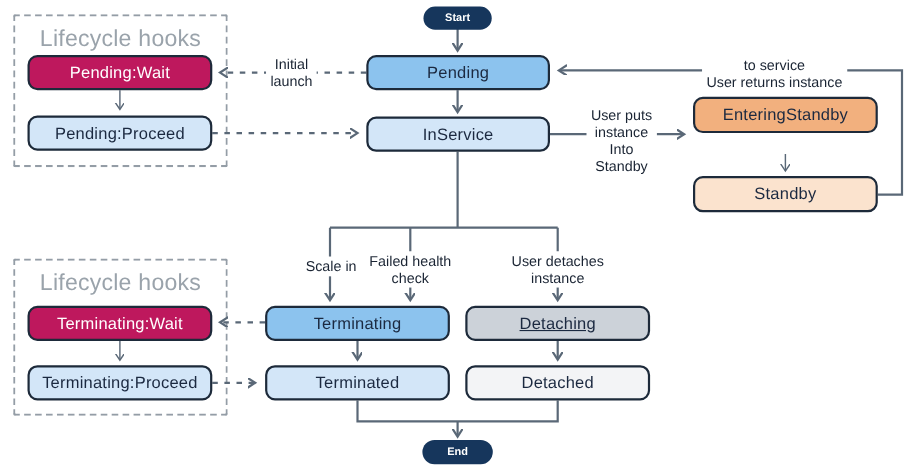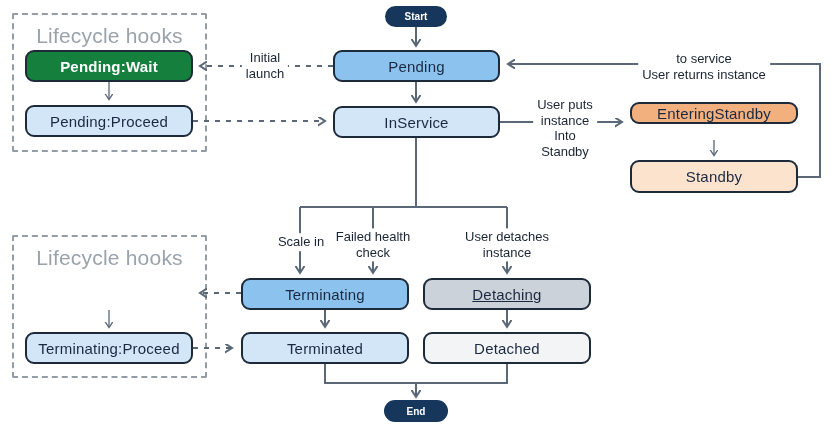--- a/index.html
+++ b/index.html
@@ -7,21 +7,21 @@
     position:relative;width:833px;height:430px;background:#ffffff;overflow:hidden;
     font-family:"Liberation Sans","DejaVu Sans",sans-serif;
   }
   #stage svg{position:absolute;left:0;top:0;z-index:1;}
   .node{
     position:absolute;box-sizing:border-box;z-index:3;
     border:2px solid #1d2a3a;border-radius:9px;
     display:flex;align-items:center;justify-content:center;
     font-size:15px;color:#1b2940;letter-spacing:.2px;
   }
-  .fill-bright{background:#15803d;color:#ffffff;font-weight:bold;}
+  .fill-bright{background:#be185d;color:#ffffff;font-weight:normal;}
   .fill-med{background:#8cc3ee;}
   .fill-light{background:#d3e6f8;}
   .fill-orange{background:#f2b07e;}
   .fill-lorange{background:#fbe3ce;}
   .fill-gray{background:#ccd2d9;text-decoration:underline;}
   .fill-white{background:#f3f4f6;}
   .pill{
     position:absolute;box-sizing:border-box;z-index:3;border:none;border-radius:12px;
     background:#16365c;color:#ffffff;font-weight:bold;font-size:10px;
     display:flex;align-items:center;justify-content:center;
@@ -89,26 +89,27 @@
   </div>
   <div class="hooks" style="left:12px;top:235px;width:195px;height:143px">
     <div class="hooks-title">Lifecycle hooks</div>
   </div>
 
   <div class="pill" style="left:385px;top:6px;width:62px;height:21px">Start</div>
   <div class="pill" style="left:384px;top:400px;width:64px;height:22px">End</div>
 
   <div class="node fill-med" style="left:333px;top:50px;width:167px;height:32px">Pending</div>
   <div class="node fill-light" style="left:333px;top:106px;width:167px;height:32px">InService</div>
-  <div class="node fill-orange" style="left:630px;top:102px;width:168px;height:22px">EnteringStandby</div>
+  <div class="node fill-orange" style="left:630px;top:88px;width:168px;height:33px">EnteringStandby</div>
   <div class="node fill-lorange" style="left:630px;top:160px;width:168px;height:33px">Standby</div>
 
   <div class="node fill-bright" style="left:25px;top:50px;width:168px;height:32px">Pending:Wait</div>
   <div class="node fill-light" style="left:25px;top:105px;width:168px;height:32px">Pending:Proceed</div>
 
+  <div class="node fill-bright" style="left:25px;top:278px;width:168px;height:32px">Terminating:Wait</div>
   <div class="node fill-light" style="left:25px;top:332px;width:168px;height:32px">Terminating:Proceed</div>
 
   <div class="node fill-med" style="left:241px;top:278px;width:168px;height:32px">Terminating</div>
   <div class="node fill-light" style="left:241px;top:332px;width:168px;height:32px">Terminated</div>
   <div class="node fill-gray" style="left:423px;top:278px;width:168px;height:32px">Detaching</div>
   <div class="node fill-white" style="left:423px;top:332px;width:168px;height:32px">Detached</div>
 
   <div class="elabel" style="left:265px;top:66px">
     <div>Initial</div>
     <div>launch</div>

